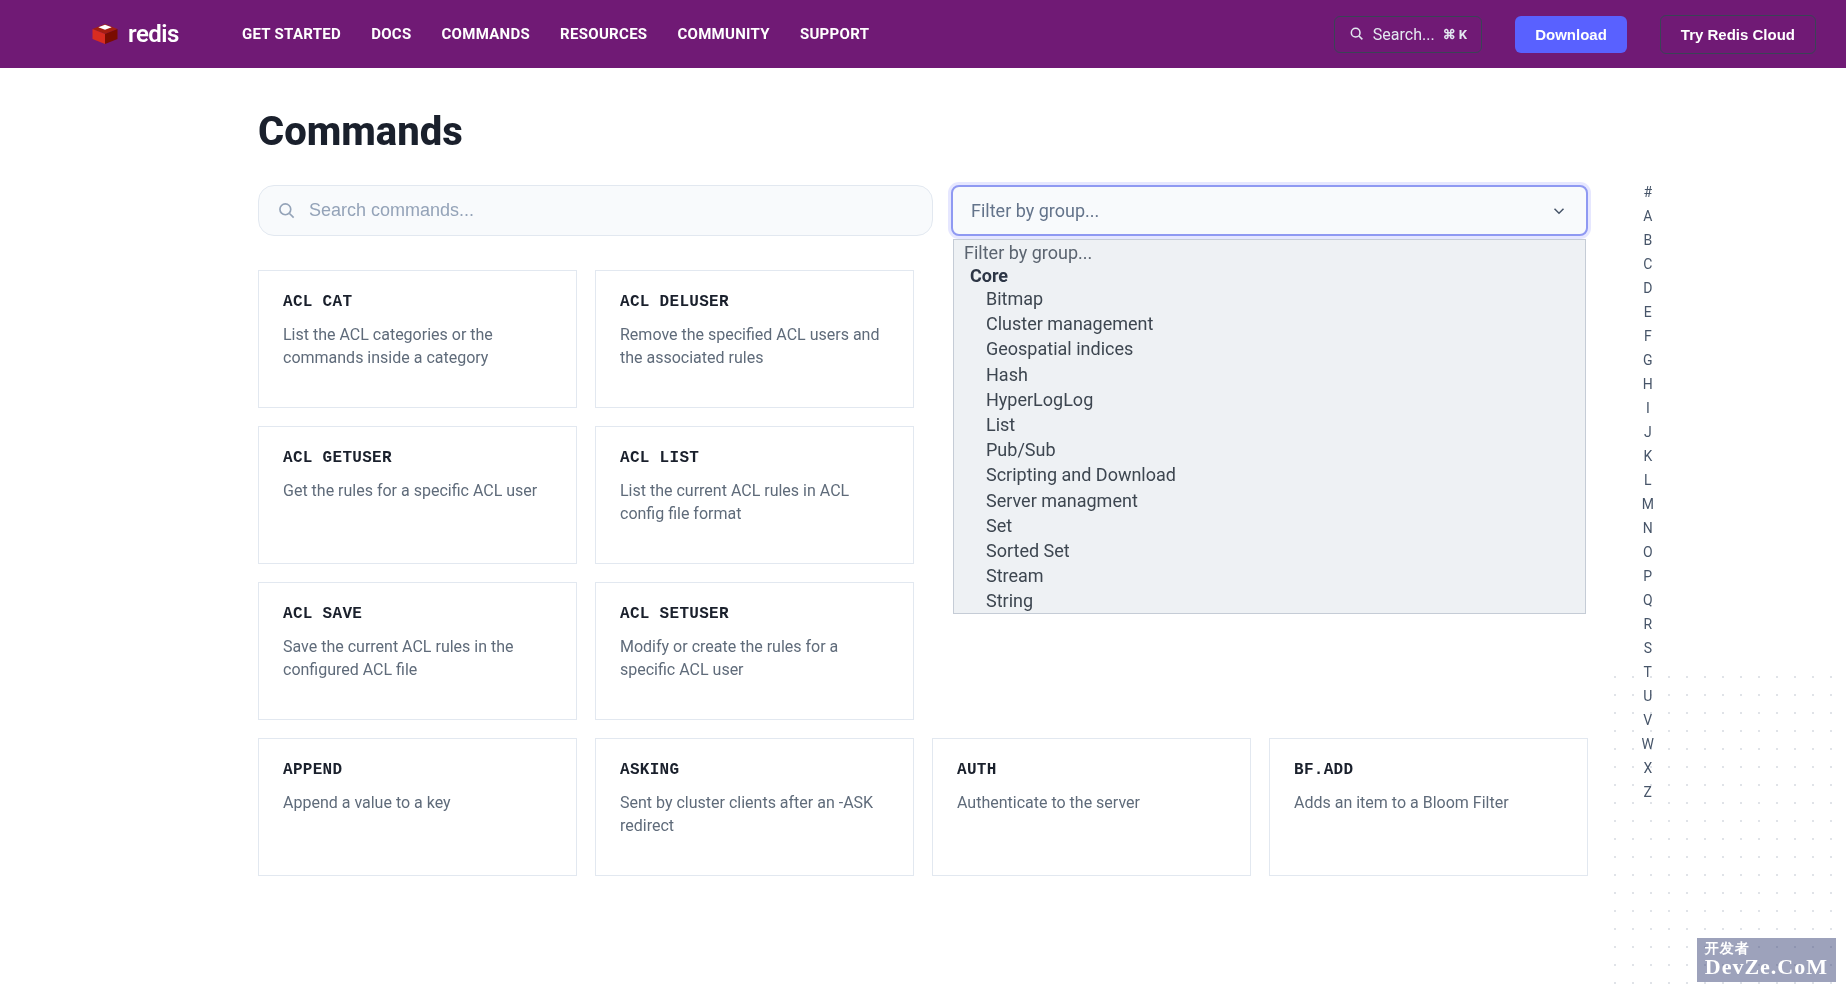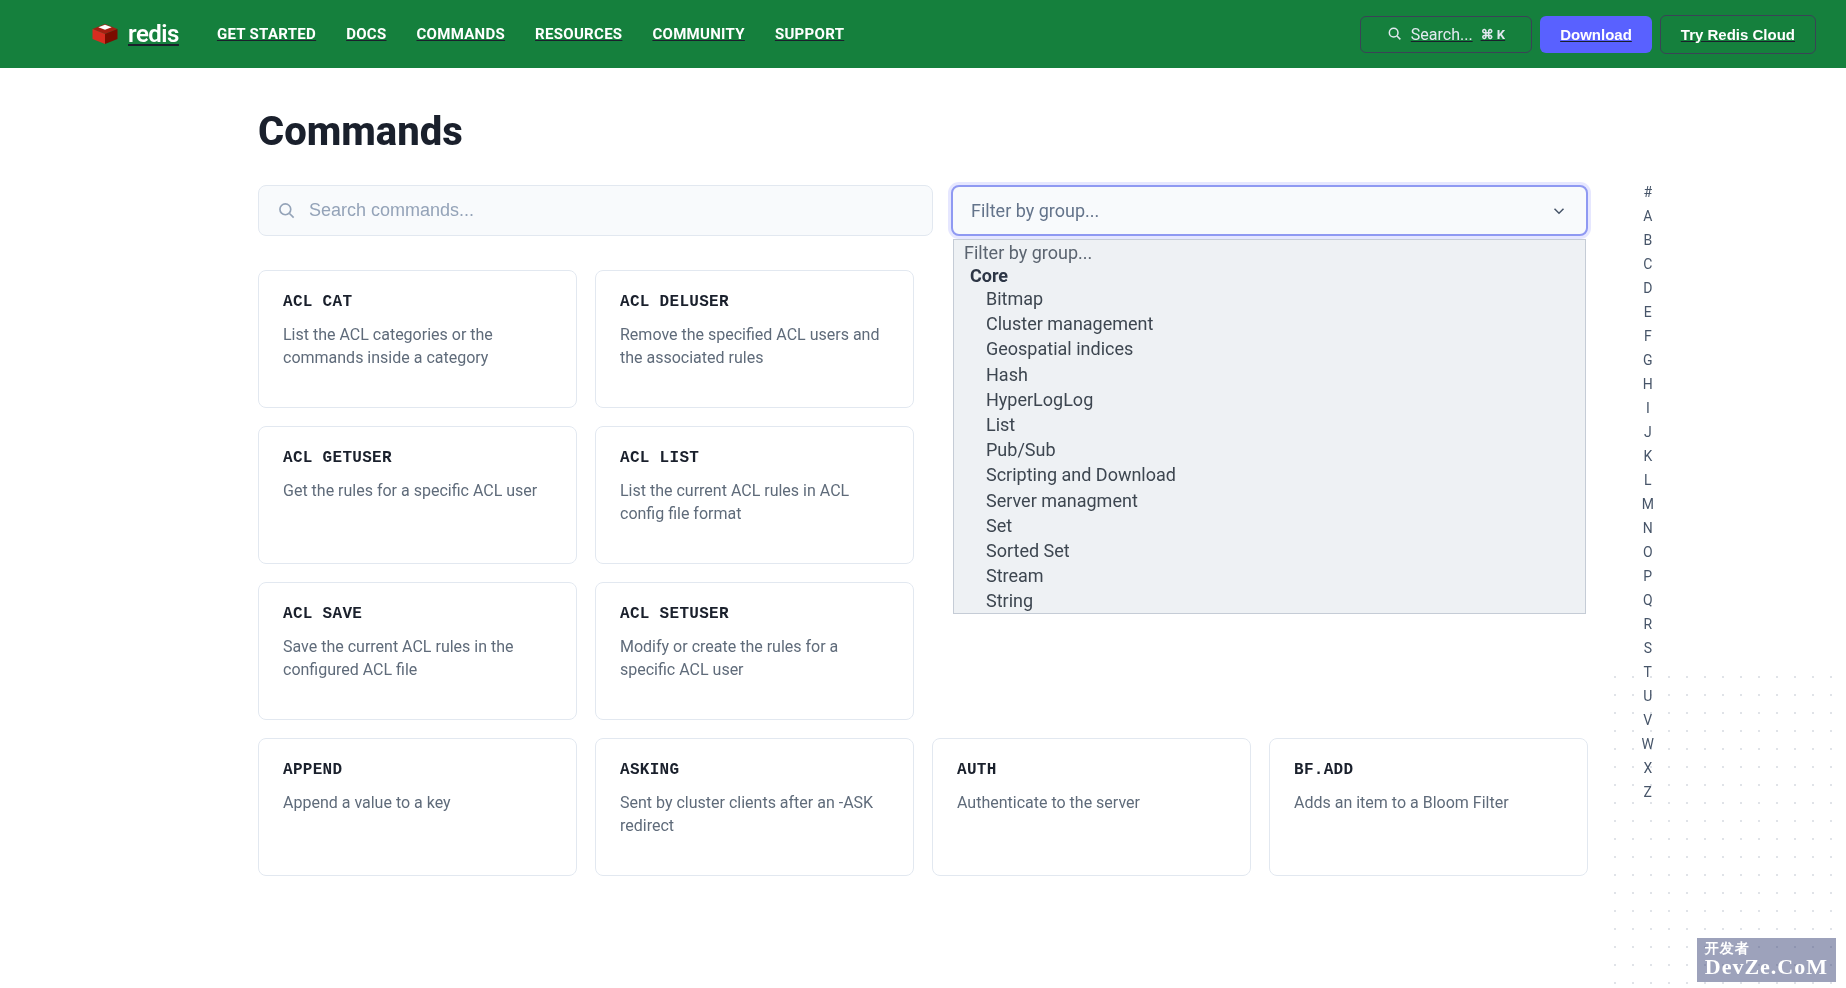--- a/index.html
+++ b/index.html
@@ -4,27 +4,26 @@
 <style>
   * { margin: 0; padding: 0; box-sizing: border-box; }
   body {
     font-family: -apple-system, BlinkMacSystemFont, "Segoe UI", Roboto, "Helvetica Neue", Arial, sans-serif;
     background: #ffffff;
     color: #1a202c;
     font-size: 16px;
   }
   
   .header {
-    background: #15803d;
+    background: #701a75;
     height: 68px;
     display: flex;
     align-items: center;
     padding: 0 30px;
-    gap: 8px;
-    text-decoration: underline;
+    gap: 33px;
   }
   .logo {
     display: flex;
     align-items: center;
     gap: 8px;
     margin-left: 60px;
     margin-right: 30px;
   }
   .logo-cube { width: 30px; height: 30px; }
   .logo-text {
@@ -41,21 +40,21 @@
     letter-spacing: 0.3px;
     cursor: pointer;
   }
   .header-spacer { flex: 1; }
   .search-box {
     display: flex;
     align-items: center;
     gap: 8px;
     border: 1px solid #3a4356;
     border-radius: 6px;
-    padding: 8px 26px;
+    padding: 8px 14px;
     color: #e2e8f0;
     cursor: pointer;
     min-width: 140px;
   }
   .search-box .search-icon { width: 16px; height: 16px; }
   .search-box .kbd {
     margin-left: auto;
     font-weight: 700;
     font-size: 13px;
     color: #e2e8f0;
@@ -93,21 +92,21 @@
     gap: 18px;
     margin-bottom: 34px;
   }
   .search-commands {
     flex: 1;
     display: flex;
     align-items: center;
     gap: 12px;
     border: 1px solid #e2e8f0;
     background: #f8fafc;
-    border-radius: 8px;
+    border-radius: 16px;
     padding: 14px 18px;
     color: #64748b;
     font-size: 18px;
   }
   .search-commands svg { width: 20px; height: 20px; flex-shrink: 0; }
   .search-commands input {
     border: none;
     background: transparent;
     outline: none;
     font-size: 18px;
@@ -156,21 +155,21 @@
   .dd-item { padding: 0px 10px 0px 32px; cursor: pointer; line-height: 1.4; }
   .dd-item.highlight { background: #717171; color: #ffffff; }
   
   .cards {
     display: grid;
     grid-template-columns: repeat(4, 1fr);
     gap: 18px;
   }
   .card {
     border: 1px solid #e2e8f0;
-    border-radius: 8px;
+    border-radius: 0;
     padding: 22px 24px;
     min-height: 138px;
     cursor: pointer;
   }
   .card-title {
     font-family: "SFMono-Regular", Consolas, "Liberation Mono", Menlo, monospace;
     font-weight: 700;
     font-size: 16px;
     color: #1a202c;
     margin-bottom: 12px;

